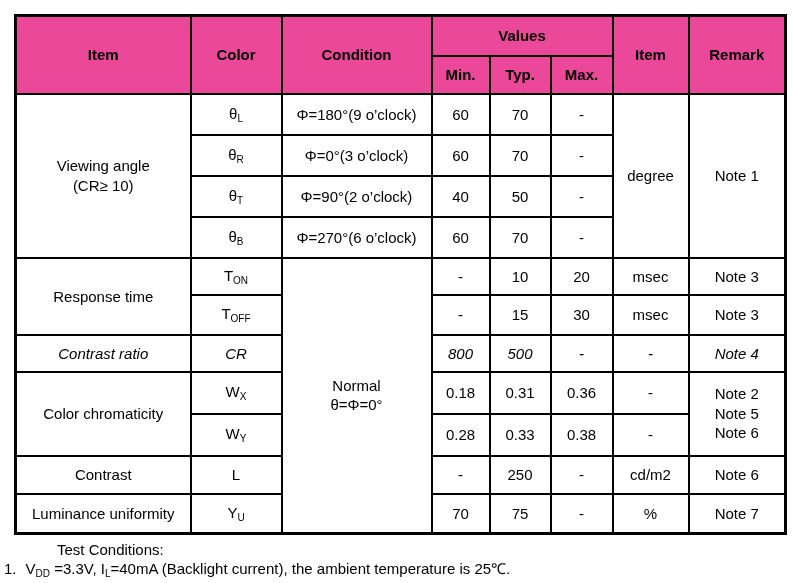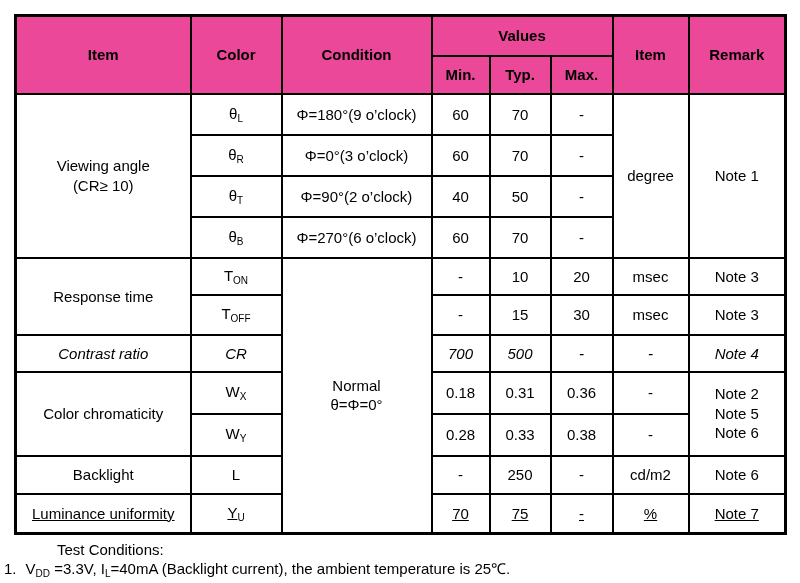--- a/index.html
+++ b/index.html
@@ -34,21 +34,21 @@
     font-weight: bold;
   }
   tr.hr1 { height: 40px; }
   tr.hr2 { height: 38px; }
   tr.r-va  { height: 41px; }
   tr.r-ton { height: 37px; }
   tr.r-toff{ height: 40px; }
   tr.r-cr  { height: 37px; font-style: italic; }
   tr.r-w   { height: 42px; }
   tr.r-l   { height: 38px; }
-  tr.r-yu  { height: 40px; text-decoration: underline; }
+  tr.r-yu  { height: 40px; }
 
   .cell-left { text-align: left; padding-left: 7px; }
   .multiline { white-space: pre-line; line-height: 1.3; }
   .sub {
     font-size: 10px;
     vertical-align: -3px;
   }
   .footer {
     position: absolute;
     left: 4px; top: 541px;
@@ -139,21 +139,21 @@
         <td><span>T</span><span class="sub">OFF</span></td>
         <td>-</td>
         <td>15</td>
         <td>30</td>
         <td>msec</td>
         <td class="cell-left">Note 3</td>
       </tr>
       <tr class="r-cr">
         <td class="cell-left">Contrast ratio</td>
         <td>CR</td>
-        <td>700</td>
+        <td>800</td>
         <td>500</td>
         <td>-</td>
         <td>-</td>
         <td class="cell-left">Note 4</td>
       </tr>
       <tr class="r-w">
         <td rowspan="2" class="cell-left">Color chromaticity</td>
         <td><span>W</span><span class="sub">X</span></td>
         <td>0.18</td>
         <td>0.31</td>
@@ -164,21 +164,21 @@
 Note 6</td>
       </tr>
       <tr class="r-w">
         <td><span>W</span><span class="sub">Y</span></td>
         <td>0.28</td>
         <td>0.33</td>
         <td>0.38</td>
         <td>-</td>
       </tr>
       <tr class="r-l">
-        <td class="cell-left">Backlight</td>
+        <td class="cell-left">Contrast</td>
         <td>L</td>
         <td>-</td>
         <td>250</td>
         <td>-</td>
         <td>cd/m2</td>
         <td class="cell-left">Note 6</td>
       </tr>
       <tr class="r-yu">
         <td class="cell-left">Luminance uniformity</td>
         <td><span>Y</span><span class="sub">U</span></td>

